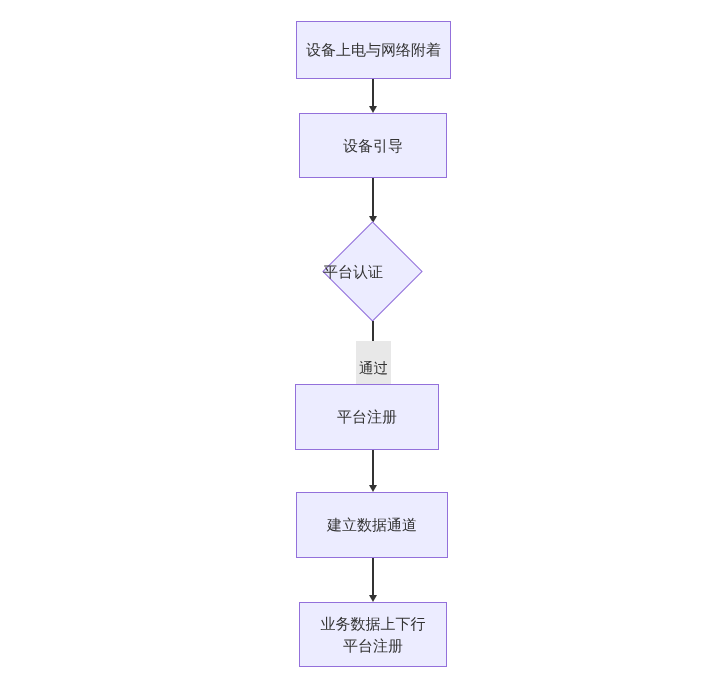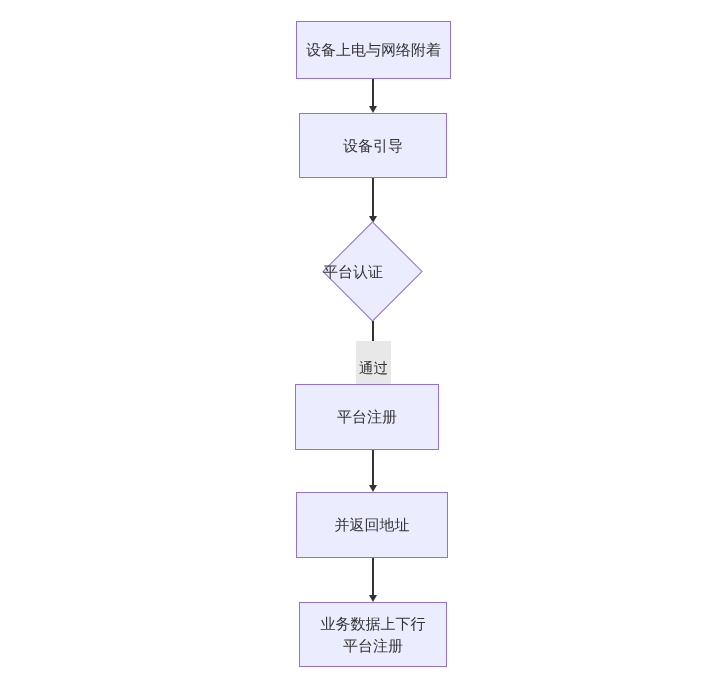--- a/index.html
+++ b/index.html
@@ -129,21 +129,21 @@
   <div class="node n3">
     <span class="line">平台注册</span>
   </div>
 
   <div class="arrow a4">
     <span class="shaft"></span>
     <span class="head"></span>
   </div>
 
   <div class="node n4">
-    <span class="line">并返回地址</span>
+    <span class="line">建立数据通道</span>
   </div>
 
   <div class="arrow a5">
     <span class="shaft"></span>
     <span class="head"></span>
   </div>
 
   <div class="node n5">
     <span class="line">业务数据上下行</span>
     <span class="line">平台注册</span>

